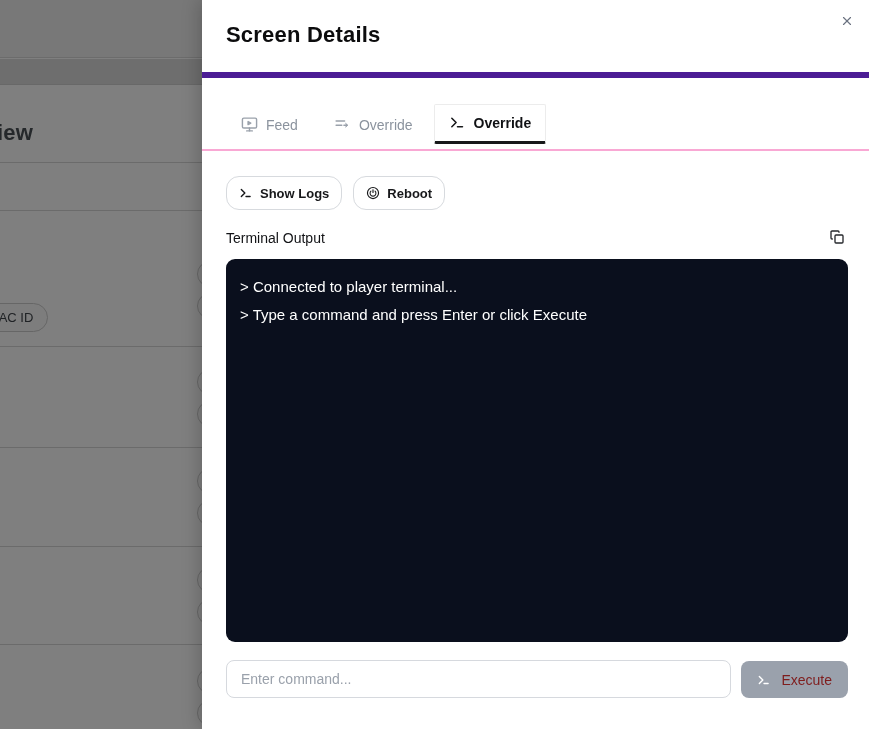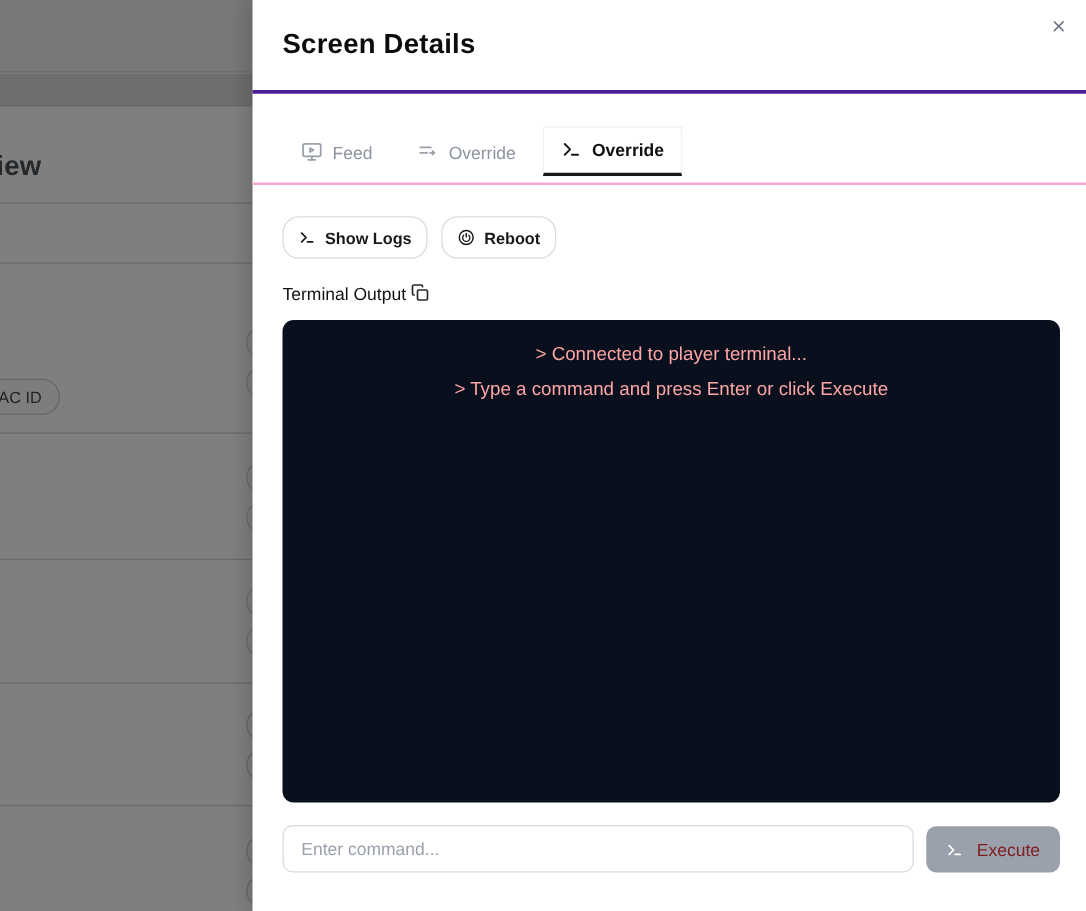--- a/index.html
+++ b/index.html
@@ -62,21 +62,21 @@
   
   .panel {
     position: absolute; top: 0; right: 0; width: 667px; height: 729px;
     background: #ffffff;
     box-shadow: -4px 0 16px rgba(0,0,0,0.18);
     display: flex; flex-direction: column;
   }
   .panel-header {
     position: relative;
     padding: 22px 24px 24px 24px;
-    border-bottom: 3px solid #4c1d95;
+    border-bottom: 6px solid #4c1d95;
   }
   .panel-title {
     font-size: 22px; font-weight: 700; color: #0c0c0d; letter-spacing: .2px;
   }
   .close-btn {
     position: absolute; top: 12px; right: 12px;
     width: 20px; height: 20px;
     display: flex; align-items: center; justify-content: center;
     color: #6b7280; cursor: pointer; background: none; border: none;
   }
@@ -112,38 +112,37 @@
     display: flex; align-items: center; gap: 7px;
     height: 25px; padding: 16px 12px;
     background: #ffffff; border: 1px solid #d7dade; border-radius: 13px;
     font-size: 13px; font-weight: 600; color: #17181a;
     cursor: pointer; font-family: inherit;
   }
   .chip-btn .chip-icon { display: flex; color: #17181a; }
 
   .section-row {
     margin-top: 17px;
-    display: flex; align-items: center; 
+    display: flex; align-items: center; justify-content: space-between;
   }
   .section-label { font-size: 14px; font-weight: 500; color: #111215; }
   .copy-btn {
     width: 22px; height: 22px; display: flex; align-items: center; justify-content: center;
     background: none; border: none; color: #26282c; cursor: pointer;
   }
 
   .terminal-box {
     margin-top: 10px; flex: 1;
     background: #0a0f1d; border-radius: 9px;
     padding: 14px 14px;
     overflow: hidden;
   }
   .terminal-line {
-    font-size: 15px; line-height: 28px; color: #fca5a5;
+    font-size: 15px; line-height: 28px; color: #ffffff;
     white-space: pre-wrap;
-    text-align: center;
   }
 
   .command-row { margin-top: 18px; display: flex; gap: 10px; }
   .command-input {
     flex: 1; height: 38px;
     border: 1px solid #d6d9de; border-radius: 8px;
     padding: 0 14px; font-size: 14px; color: #111215;
     font-family: inherit; outline: none;
   }
   .command-input::placeholder { color: #9aa1ab; }

